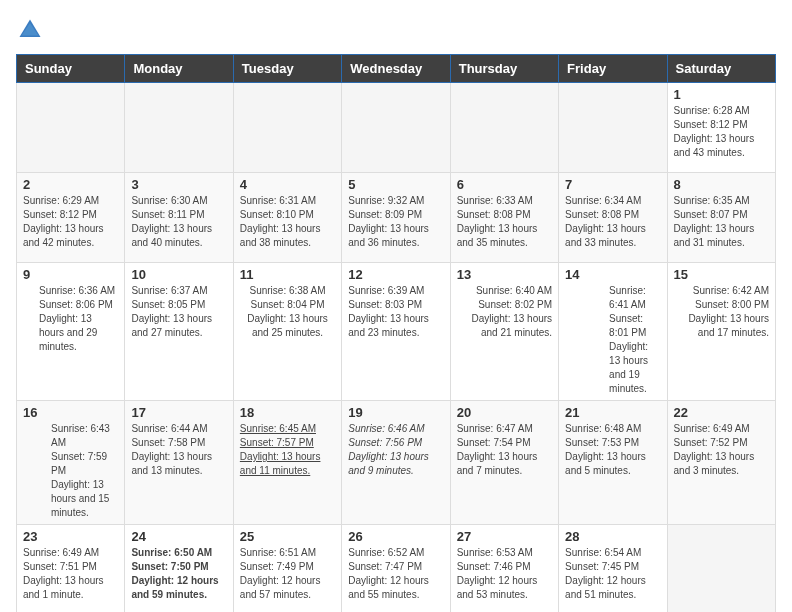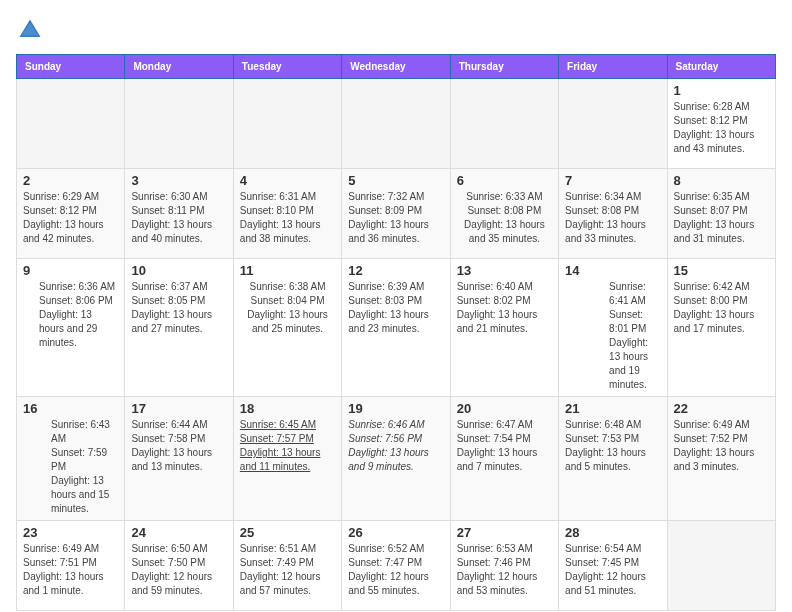--- a/index.html
+++ b/index.html
@@ -43,23 +43,23 @@
     .location {
       font-size: 14px;
       color: #555;
     }
     .calendar {
       width: 100%;
       border-collapse: collapse;
       border: 1px solid #ccc;
     }
     .calendar th {
-      background-color: #8b5cf6;
+      background-color: #404040;
       color: #fff;
-      font-size: 10px;
+      font-size: 13px;
       font-weight: bold;
       padding: 6px 8px;
       text-align: left;
       border: 1px solid #2a6aaf;
       margin-top: 41px;
     }
     .calendar td {
       width: 108px;
       vertical-align: top;
       padding: 4px 6px;
@@ -148,27 +148,27 @@
 Daylight: 13 hours and 40 minutes.</div>
         </td>
         <td>
           <span class="day-num">4</span>
           <div class="day-info" style="white-space: pre-line;">Sunrise: 6:31 AM
 Sunset: 8:10 PM
 Daylight: 13 hours and 38 minutes.</div>
         </td>
         <td>
           <span class="day-num">5</span>
-          <div class="day-info" style="white-space: pre-line;">Sunrise: 7:32 AM
+          <div class="day-info" style="white-space: pre-line;">Sunrise: 9:32 AM
 Sunset: 8:09 PM
 Daylight: 13 hours and 36 minutes.</div>
         </td>
         <td>
           <span class="day-num">6</span>
-          <div class="day-info" style="white-space: pre-line; text-align: center;">Sunrise: 6:33 AM
+          <div class="day-info" style="white-space: pre-line;">Sunrise: 6:33 AM
 Sunset: 8:08 PM
 Daylight: 13 hours and 35 minutes.</div>
         </td>
         <td>
           <span class="day-num">7</span>
           <div class="day-info" style="white-space: pre-line;">Sunrise: 6:34 AM
 Sunset: 8:08 PM
 Daylight: 13 hours and 33 minutes.</div>
         </td>
         <td>
@@ -198,33 +198,33 @@
 Daylight: 13 hours and 25 minutes.</div>
         </td>
         <td>
           <span class="day-num">12</span>
           <div class="day-info" style="white-space: pre-line;">Sunrise: 6:39 AM
 Sunset: 8:03 PM
 Daylight: 13 hours and 23 minutes.</div>
         </td>
         <td>
           <span class="day-num">13</span>
-          <div class="day-info" style="white-space: pre-line;">Sunrise: 6:40 AM
+          <div class="day-info" style="white-space: pre-line; text-align: right;">Sunrise: 6:40 AM
 Sunset: 8:02 PM
 Daylight: 13 hours and 21 minutes.</div>
         </td>
         <td>
           <span class="day-num">14</span>
           <div class="day-info" style="white-space: pre-line; margin-left: 44px;">Sunrise: 6:41 AM
 Sunset: 8:01 PM
 Daylight: 13 hours and 19 minutes.</div>
         </td>
         <td>
           <span class="day-num">15</span>
-          <div class="day-info" style="white-space: pre-line;">Sunrise: 6:42 AM
+          <div class="day-info" style="white-space: pre-line; text-align: right;">Sunrise: 6:42 AM
 Sunset: 8:00 PM
 Daylight: 13 hours and 17 minutes.</div>
         </td>
       </tr>
       <tr>
         <td>
           <span class="day-num">16</span>
           <div class="day-info" style="white-space: pre-line; margin-left: 28px;">Sunrise: 6:43 AM
 Sunset: 7:59 PM
 Daylight: 13 hours and 15 minutes.</div>
@@ -268,21 +268,21 @@
       </tr>
       <tr>
         <td>
           <span class="day-num">23</span>
           <div class="day-info" style="white-space: pre-line;">Sunrise: 6:49 AM
 Sunset: 7:51 PM
 Daylight: 13 hours and 1 minute.</div>
         </td>
         <td>
           <span class="day-num">24</span>
-          <div class="day-info" style="white-space: pre-line;">Sunrise: 6:50 AM
+          <div class="day-info" style="white-space: pre-line; font-weight: bold;">Sunrise: 6:50 AM
 Sunset: 7:50 PM
 Daylight: 12 hours and 59 minutes.</div>
         </td>
         <td>
           <span class="day-num">25</span>
           <div class="day-info" style="white-space: pre-line;">Sunrise: 6:51 AM
 Sunset: 7:49 PM
 Daylight: 12 hours and 57 minutes.</div>
         </td>
         <td>

